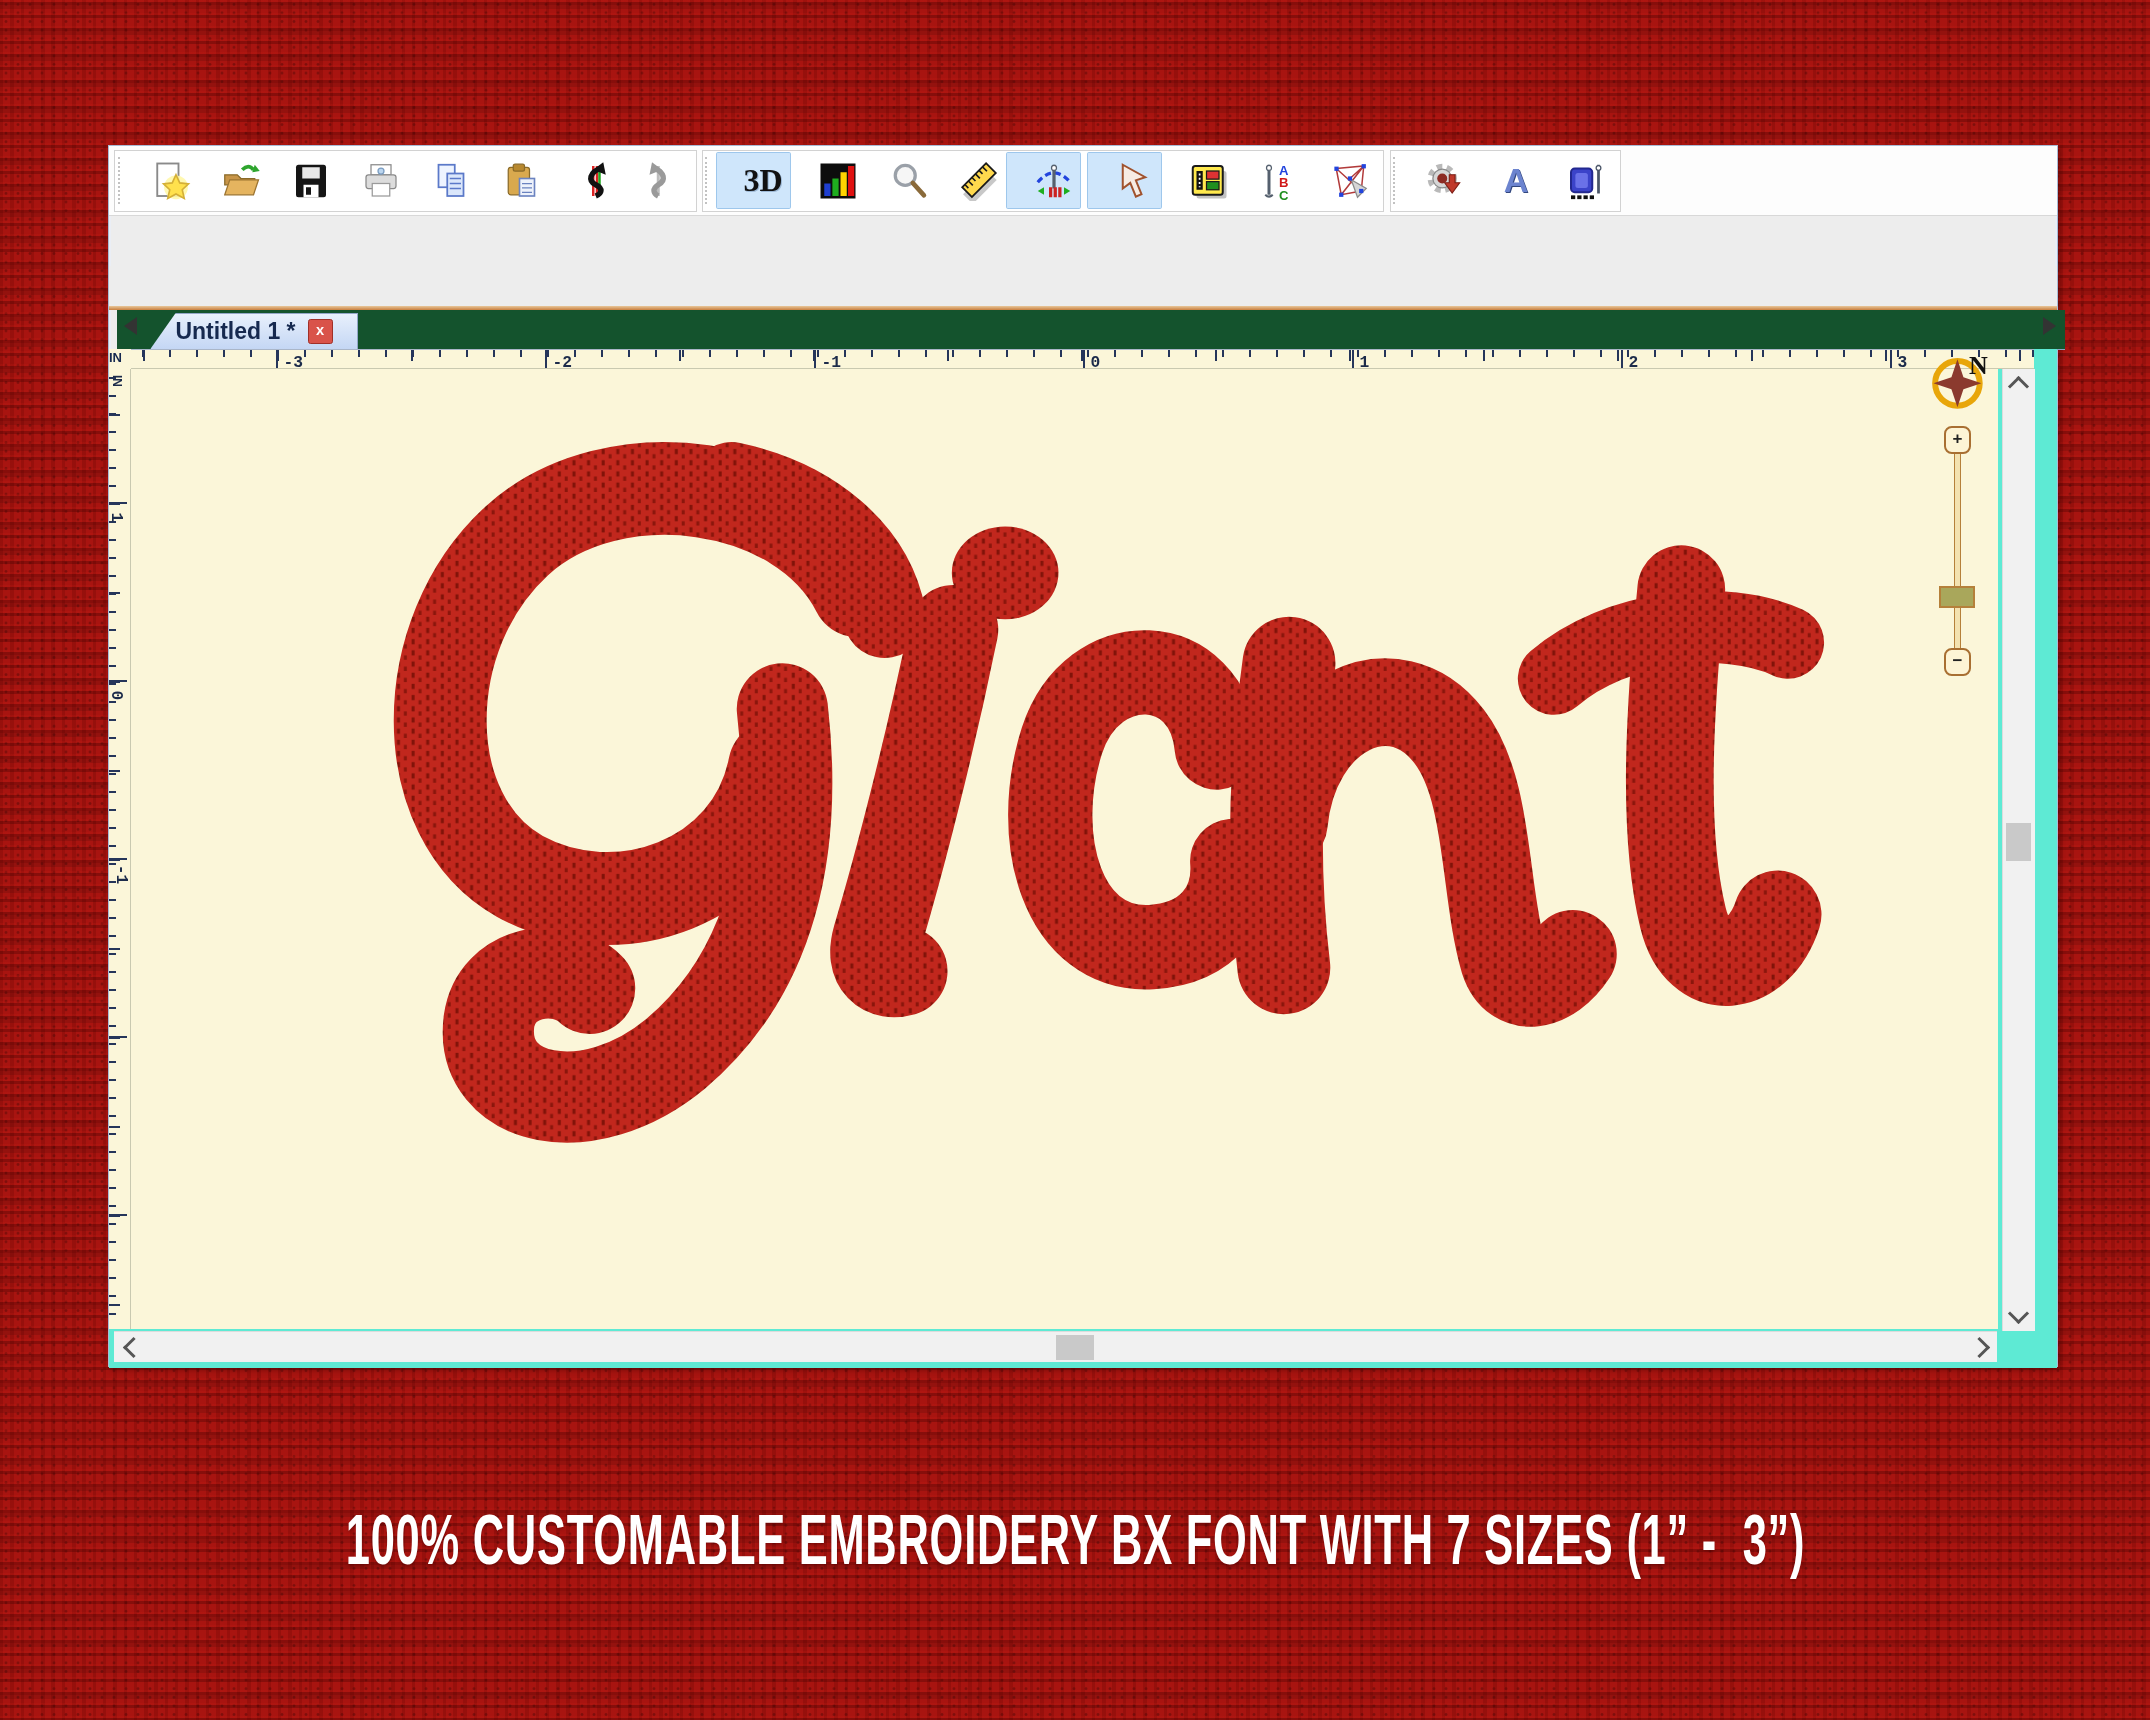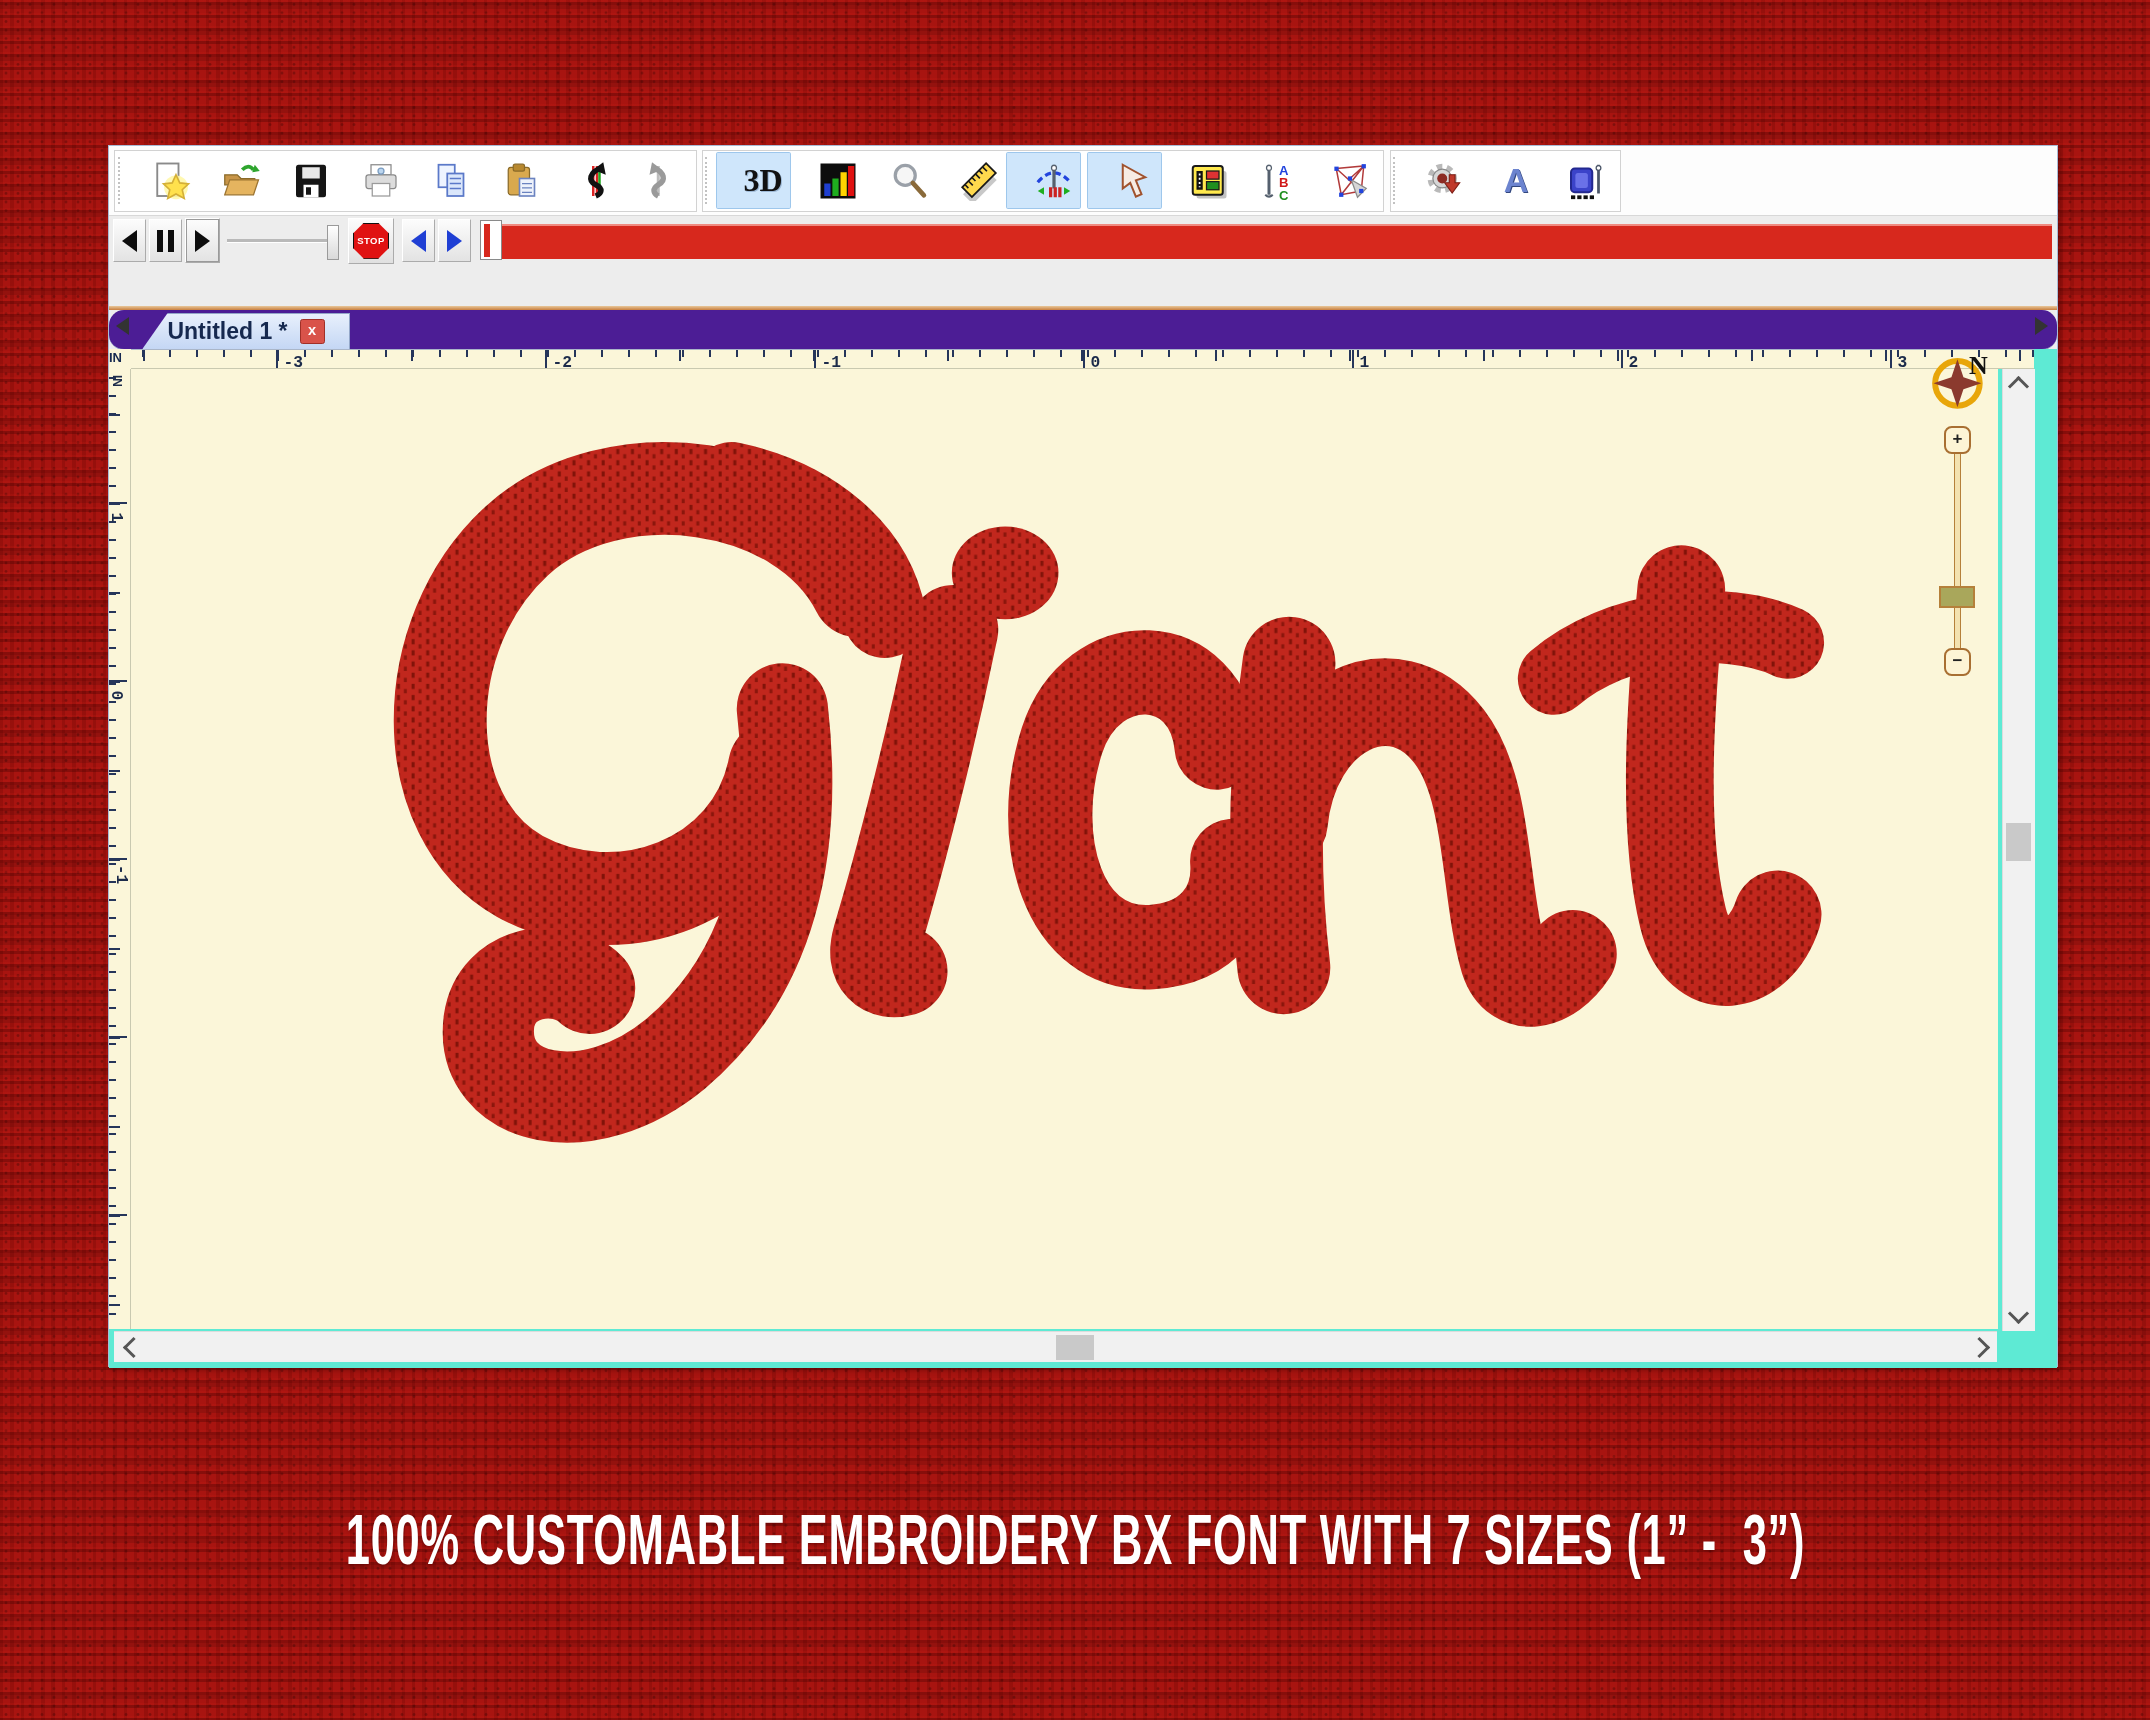--- a/index.html
+++ b/index.html
@@ -41,21 +41,21 @@
   .thandle{position:absolute;left:218px;top:8.6px;width:9.5px;height:33px;background:linear-gradient(#fff,#d9d9d9);border:0.9px solid #9a9a9a;}
   .stopbtn{position:absolute;left:239px;top:1.7px;width:46px;height:46px;background:linear-gradient(#fcfcfc,#e0e0e0);border:1.7px outset #fff;box-sizing:border-box;display:flex;align-items:center;justify-content:center;}
   .octa{width:34px;height:34px;background:#e01212;border:1.7px solid #111;clip-path:polygon(30% 0,70% 0,100% 30%,100% 70%,70% 100%,30% 100%,0 70%,0 30%);display:flex;align-items:center;justify-content:center;}
   .octa span{color:#fff;font-weight:bold;font-size:9.5px;letter-spacing:0.4px;}
   .progress-box{position:absolute;left:371px;top:4.3px;width:22.4px;height:40px;background:#fff;border:1.7px solid #8a8a8a;box-sizing:border-box;}
   .progress-box i{position:absolute;left:2.6px;top:2.6px;bottom:2.6px;width:6px;background:#d7281d;}
   .progress-bar{position:absolute;left:393px;top:7.7px;width:1550px;height:33px;background:#d7281d;border-top:2.6px solid #f08a80;}
   
   .spacer{position:absolute;left:0;top:120px;width:100%;height:40px;background:#ededed;}
   .odivider{position:absolute;left:0;top:160px;width:100%;height:4.3px;background:linear-gradient(#e8c79a,#c97f3f);}
-  .tabrow{position:absolute;left:0;top:164px;width:100%;height:39px;background:#4c1d95;border-bottom:1.7px solid #8ea3c4;border-radius:15px;}
+  .tabrow{position:absolute;left:8px;top:164px;width:100%;height:39px;background:#14532d;border-bottom:1.7px solid #8ea3c4;}
   .tab{position:absolute;left:33px;top:2.6px;width:206px;height:36px;background:linear-gradient(#e8f0fc,#c3d6f4);border:0.9px solid #93a7c9;border-bottom:none;clip-path:polygon(26px 0,100% 0,100% 100%,0 100%);display:flex;align-items:center;justify-content:center;gap:12px;}
   .tab .tname{font-weight:bold;font-size:23px;color:#16294f;}
   .tab .tclose{width:23px;height:23px;background:#d9534a;border:0.9px solid #a03028;border-radius:2.6px;color:#fff;font-weight:bold;font-size:14.6px;line-height:21.5px;text-align:center;}
   .navarrow{position:absolute;top:6.9px;width:0;height:0;border:9.5px solid transparent;}
   .navarrow.left{left:6.9px;border-right:13px solid #333;border-left:none;}
   .navarrow.right{right:8.6px;border-left:13px solid #333;border-right:none;}
   
   .workspace{position:absolute;left:0;top:203px;width:100%;height:1019px;background:#5eead4;}
   .corner{position:absolute;left:0;top:0;width:21.5px;height:20px;background:#fbf6d9;border-right:0.9px solid #9aa4b8;border-bottom:0.9px solid #9aa4b8;font-weight:bold;font-size:13px;color:#16294f;line-height:17px;}
   .hruler{position:absolute;left:21.5px;top:0;width:1903px;height:20px;background-color:#fbf6d9;border-top:1.7px solid #aab6c8;border-bottom:0.9px solid #c9c9b0;box-sizing:border-box;
@@ -276,51 +276,20 @@
               <rect x="4" y="27.5" width="3.4" height="3"></rect>
               <rect x="9" y="27.5" width="3.4" height="3"></rect>
               <rect x="14" y="27.5" width="3.4" height="3"></rect>
               <rect x="19" y="27.5" width="3.4" height="3"></rect>
             </g>
           </svg>
       </div>
     </div>
   </div>
 
-  <div class="playbar">
-    <div class="pbtn" style="left:4.3px;">
-        <div class="tri-l"></div>
-      </div>
-    <div class="pbtn" style="left:40px;">
-        <div class="pause">
-          <i></i>
-          <i></i>
-        </div>
-      </div>
-    <div class="pbtn" style="left:77px;border:1.7px solid #9a9a9a;outline:1.7px outset #fff;">
-        <div class="tri-r"></div>
-      </div>
-    <div class="track"></div>
-    <div class="thandle"></div>
-    <div class="stopbtn">
-      <div class="octa">
-          <span>STOP</span>
-        </div>
-    </div>
-    <div class="pbtn" style="left:293px;">
-        <div class="tri-l blue"></div>
-      </div>
-    <div class="pbtn" style="left:329px;">
-        <div class="tri-r blue"></div>
-      </div>
-    <div class="progress-box">
-        <i></i>
-      </div>
-    <div class="progress-bar"></div>
-  </div>
 
   <div class="spacer"></div>
   <div class="odivider"></div>
 
   <div class="tabrow">
     <div class="navarrow left"></div>
     <div class="tab">
       <span class="tname">Untitled 1 *</span>
       <span class="tclose">x</span>
     </div>

